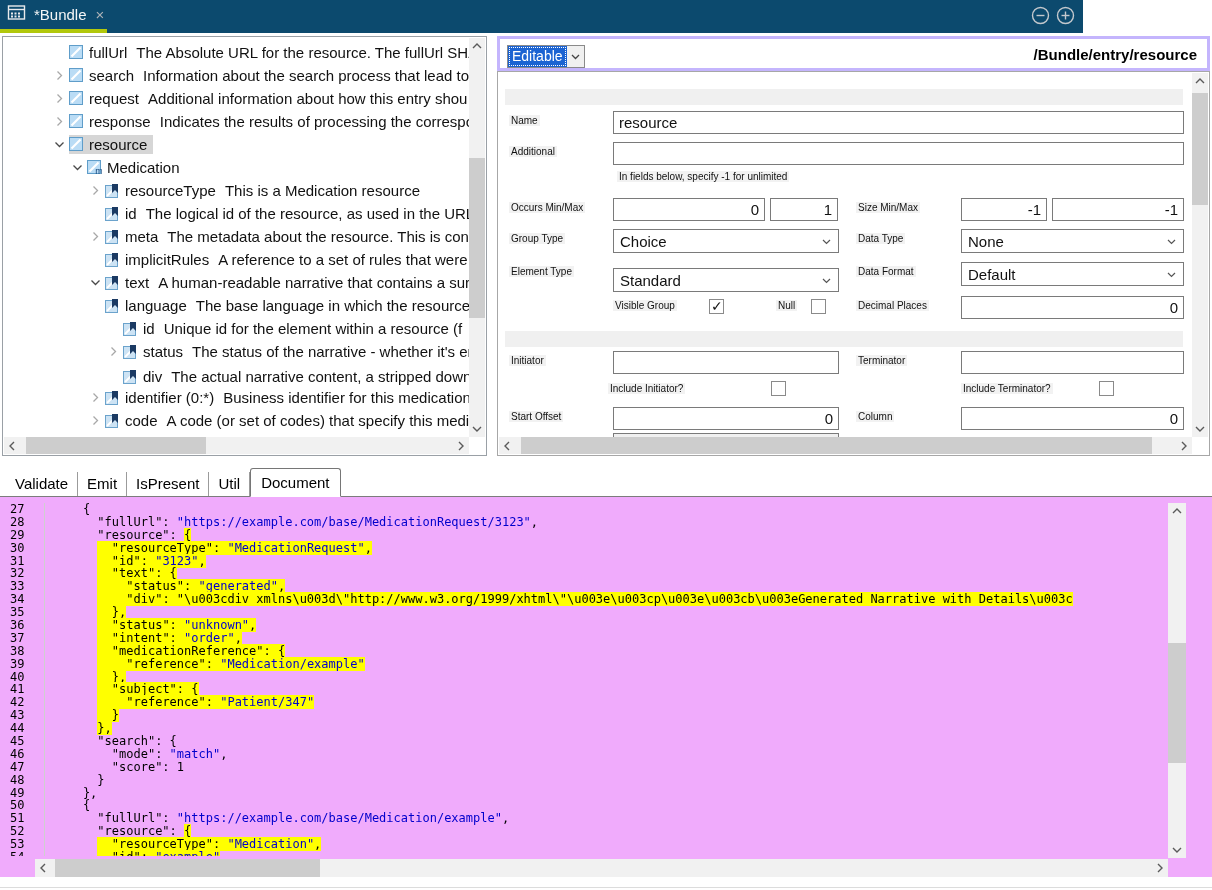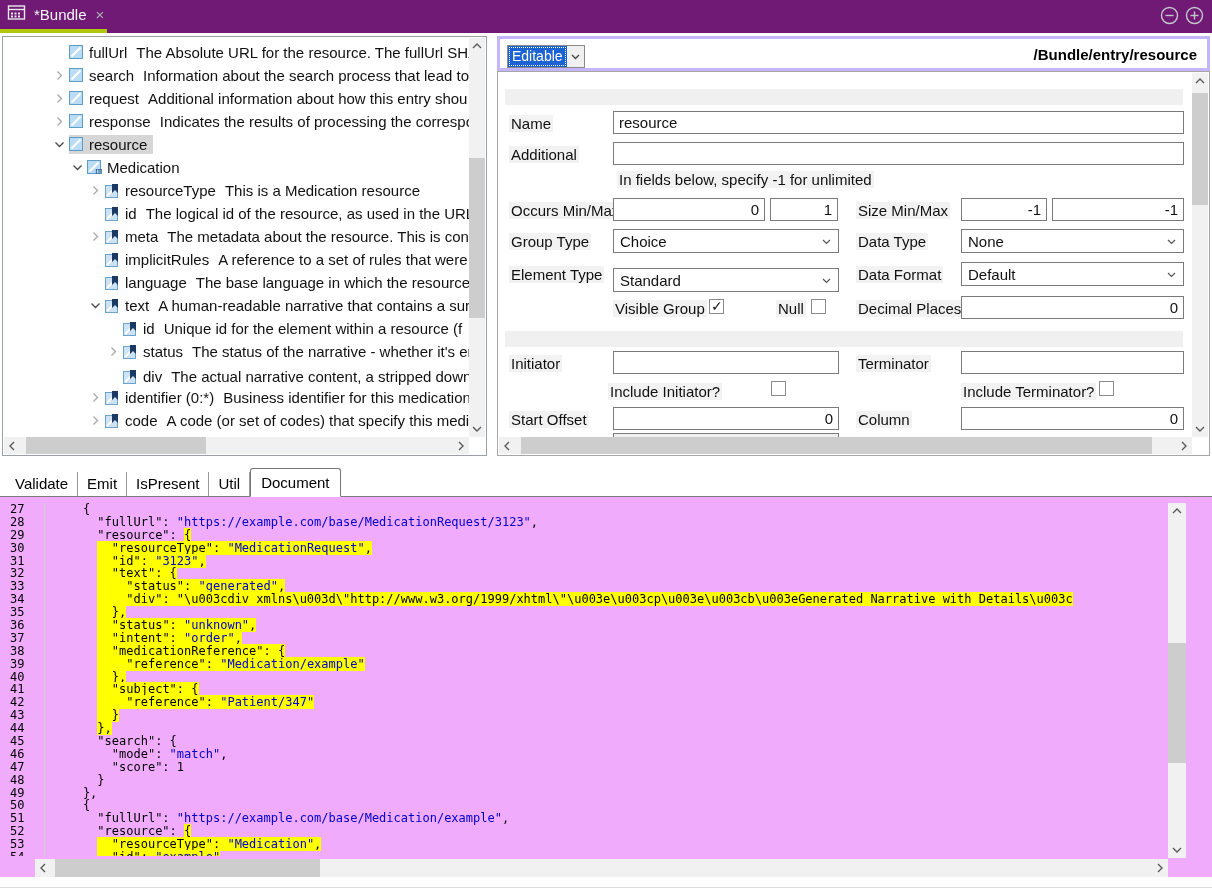--- a/index.html
+++ b/index.html
@@ -1,20 +1,20 @@
 <!DOCTYPE html>
 <html><head>
 <meta charset="utf-8">
 <style>
   html,body{margin:0;padding:0;background:#fff;}
   #app{position:relative;width:1212px;height:890px;background:#fff;overflow:hidden;
        font-family:"Liberation Sans",sans-serif;color:#111;}
 
   
-  .titlebar{position:absolute;left:0;top:0;width:1212px;height:33px;background:#701a75;}
+  .titlebar{position:absolute;left:0;top:0;width:1083px;height:33px;background:#0c4a6e;}
   .doc-tab{position:absolute;left:0;top:0;width:107px;height:29px;display:flex;align-items:center;gap:7px;padding-left:7px;box-sizing:border-box;cursor:default;}
   .doc-tab .ttl{color:#f4f5f6;font-size:15px;}
   .tab-close{color:#aeb3b8;font-size:15px;margin-left:2px;}
   .tab-underline{position:absolute;left:0;top:29px;width:107px;height:4px;background:#b2c80c;}
   .tb-right{position:absolute;right:8px;top:6px;display:flex;gap:6px;}
 
   
   .sb{position:absolute;background:#f1f1f1;}
   .sb-btn{position:absolute;display:flex;align-items:center;justify-content:center;}
   .sb-v .sb-btn{left:0;width:100%;height:16px;}
@@ -37,21 +37,21 @@
 
   
   .props{position:absolute;left:497px;top:33px;width:715px;height:425px;}
   .props-toolbar{position:absolute;left:0;top:3px;width:713px;height:35px;border:3px solid #c4b5fd;background:#fff;box-sizing:border-box;}
   .combo{position:absolute;left:7px;top:6px;width:78px;height:23px;border:1px solid #8a8a8a;display:flex;box-sizing:border-box;background:#fff;}
   .combo-val{flex:1;background:#1b63d2;color:#fff;font-size:14px;padding:2px 0 0 4px;outline:1px dotted #fff;outline-offset:-2px;}
   .combo-btn{width:17px;background:#f0f0f0;display:flex;align-items:center;justify-content:center;}
   .ppath{position:absolute;right:10px;top:7px;font-size:15px;font-weight:bold;color:#000;}
   .props-body{position:absolute;left:0;top:38px;width:713px;height:385px;border:1px solid #a7a7a7;background:#fff;box-sizing:border-box;}
   .strip{position:absolute;left:7px;right:26px;height:16px;background:#f0f0f0;}
-  .plabel{position:absolute;font-size:15px;background:#f2f2f2;padding:0 2px;white-space:nowrap;color:#111;}
+  .plabel{position:absolute;font-size:10px;background:#f2f2f2;padding:0 2px;white-space:nowrap;color:#111;}
   .tin{position:absolute;border:1px solid #7a7a7a;height:23px;font-size:15px;font-family:"Liberation Sans",sans-serif;
        padding:0 5px;box-sizing:border-box;background:#fff;color:#111;}
   .tin.num{text-align:right;}
   .sel{position:absolute;height:24px;border:1px solid #7a7a7a;box-sizing:border-box;background:#fff;display:flex;align-items:center;font-size:15px;padding-left:6px;}
   .sel svg{position:absolute;right:7px;top:9px;}
   .cb{position:absolute;width:15px;height:15px;border:1px solid #8a8a8a;background:#fff;box-sizing:border-box;}
   .cb.on::after{content:"\2713";position:absolute;left:1px;top:-2px;font-size:14px;color:#111;}
   .partial-box{position:absolute;left:115px;top:361px;width:226px;height:20px;border:1px solid #7a7a7a;background:#f0f0f0;box-sizing:border-box;}
 
   
@@ -269,49 +269,49 @@
                 <rect x="0.5" y="1.5" width="12" height="12" fill="#cde3f4" stroke="#6ba3cc"></rect>
                 <line x1="2" y1="12" x2="11" y2="3" stroke="#ffffff" stroke-width="1.8"></line>
                 <path d="M7,0 L13,0 L13,9 L10,6 L7,9 Z" fill="#1b3a63"></path>
               </svg>
             </span>
             <span>implicitRules</span>
             <span class="tdesc">A reference to a set of rules that were</span>
           </span>
         </div>
         <div class="trow" style="padding-left: 82px;">
+          <span class="exp-box">
+            <svg width="11" height="11" viewBox="0 0 11 11">
+              <polyline points="1.5,3.5 5.5,7.5 9.5,3.5" fill="none" stroke="#4a4a4a" stroke-width="1.3"></polyline>
+            </svg>
+          </span>
+          <span class="sel-wrap">
+            <span class="icon-box">
+              <svg width="14" height="14" viewBox="0 0 14 14">
+                <rect x="0.5" y="1.5" width="12" height="12" fill="#cde3f4" stroke="#6ba3cc"></rect>
+                <line x1="2" y1="12" x2="11" y2="3" stroke="#ffffff" stroke-width="1.8"></line>
+                <path d="M7,0 L13,0 L13,9 L10,6 L7,9 Z" fill="#1b3a63"></path>
+              </svg>
+            </span>
+            <span>text</span>
+            <span class="tdesc">A human-readable narrative that contains a sur</span>
+          </span>
+        </div>
+        <div class="trow" style="padding-left: 82px;">
           <span class="exp-box"></span>
           <span class="sel-wrap">
             <span class="icon-box">
               <svg width="14" height="14" viewBox="0 0 14 14">
                 <rect x="0.5" y="1.5" width="12" height="12" fill="#cde3f4" stroke="#6ba3cc"></rect>
                 <line x1="2" y1="12" x2="11" y2="3" stroke="#ffffff" stroke-width="1.8"></line>
                 <path d="M7,0 L13,0 L13,9 L10,6 L7,9 Z" fill="#1b3a63"></path>
               </svg>
             </span>
             <span>language</span>
             <span class="tdesc">The base language in which the resource</span>
-          </span>
-        </div>
-        <div class="trow" style="padding-left: 82px;">
-          <span class="exp-box">
-            <svg width="11" height="11" viewBox="0 0 11 11">
-              <polyline points="1.5,3.5 5.5,7.5 9.5,3.5" fill="none" stroke="#4a4a4a" stroke-width="1.3"></polyline>
-            </svg>
-          </span>
-          <span class="sel-wrap">
-            <span class="icon-box">
-              <svg width="14" height="14" viewBox="0 0 14 14">
-                <rect x="0.5" y="1.5" width="12" height="12" fill="#cde3f4" stroke="#6ba3cc"></rect>
-                <line x1="2" y1="12" x2="11" y2="3" stroke="#ffffff" stroke-width="1.8"></line>
-                <path d="M7,0 L13,0 L13,9 L10,6 L7,9 Z" fill="#1b3a63"></path>
-              </svg>
-            </span>
-            <span>text</span>
-            <span class="tdesc">A human-readable narrative that contains a sur</span>
           </span>
         </div>
         <div class="trow" style="padding-left: 100px;">
           <span class="exp-box"></span>
           <span class="sel-wrap">
             <span class="icon-box">
               <svg width="14" height="14" viewBox="0 0 14 14">
                 <rect x="0.5" y="1.5" width="12" height="12" fill="#cde3f4" stroke="#6ba3cc"></rect>
                 <line x1="2" y1="12" x2="11" y2="3" stroke="#ffffff" stroke-width="1.8"></line>
                 <path d="M7,0 L13,0 L13,9 L10,6 L7,9 Z" fill="#1b3a63"></path>

